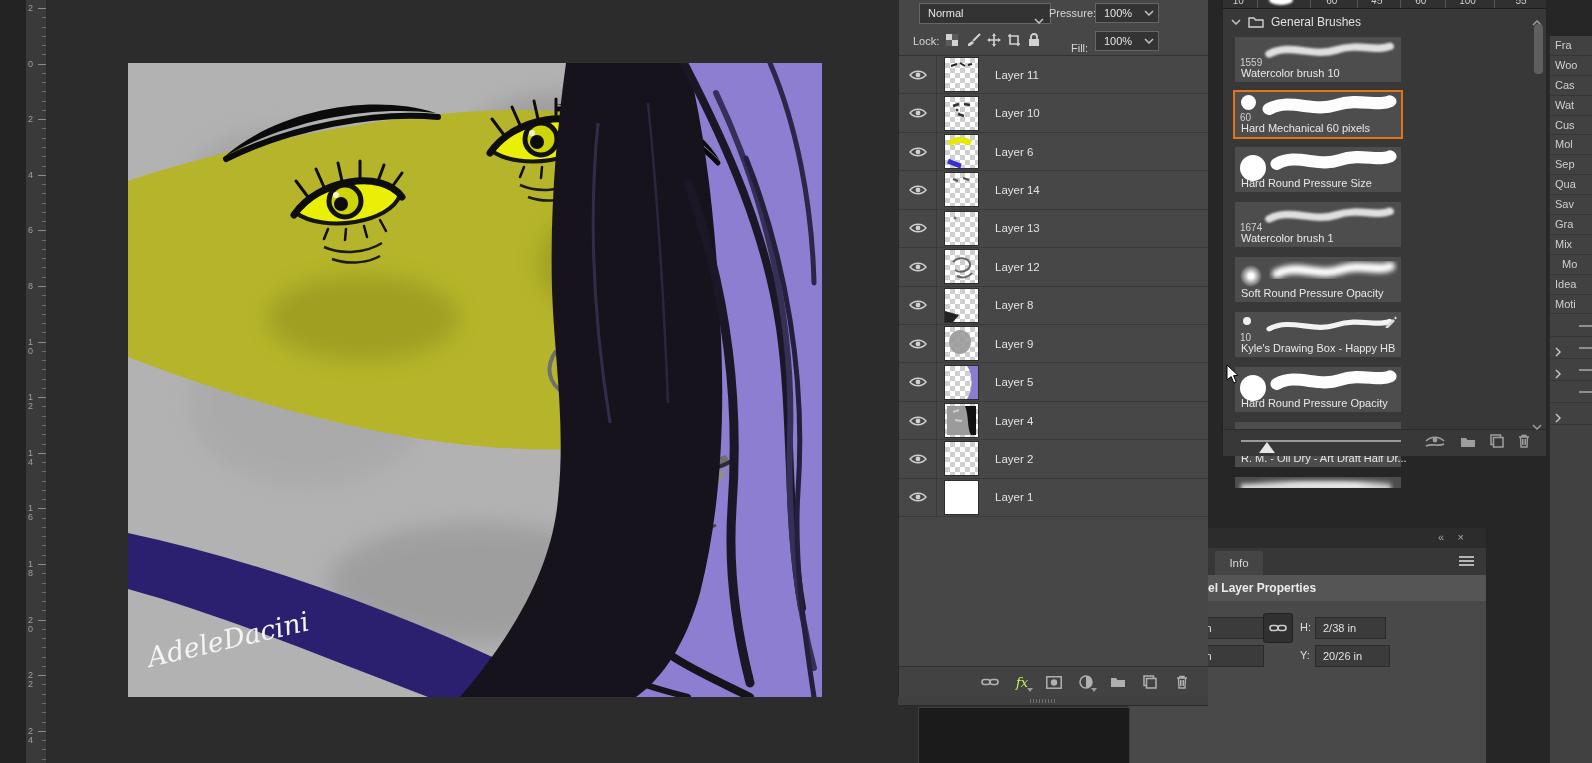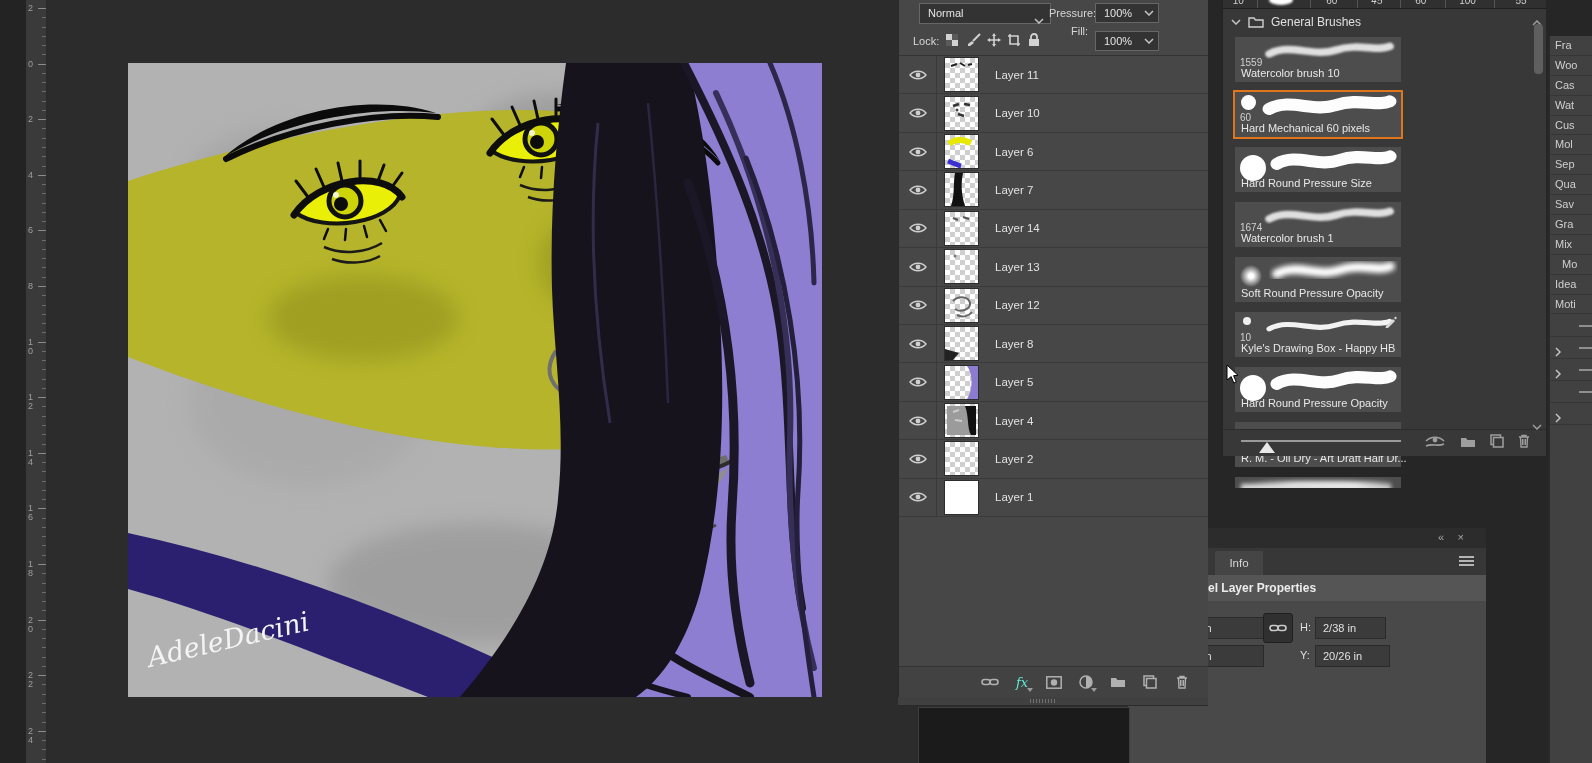--- a/index.html
+++ b/index.html
@@ -70,21 +70,21 @@
          background-size:10px 10px;background-position:0 0,5px 5px;}
   .thumb svg{position:absolute;left:0;top:0;width:33px;height:33px;}
   .thumb.solid-white{background:#fff;background-image:none;}
   .thumb.sel-thumb{outline:2px solid #f2f2f2;}
   .layer-name{color:#e2e2e2;font-size:11.5px;padding-left:10px;}
 
   .layers-toolbar{position:absolute;left:0;bottom:0;right:0;height:30px;background:#424242;
                   border-top:1px solid #333;display:flex;align-items:center;justify-content:flex-end;
                   gap:12px;padding-right:16px;}
   .ltb{width:20px;height:18px;display:flex;align-items:center;justify-content:center;position:relative;}
-  .fx-txt{font-style:italic;font-size:13px;color:#5eead4;font-family:"DejaVu Serif",serif;}
+  .fx-txt{font-style:italic;font-size:13px;color:#bef264;font-family:"DejaVu Serif",serif;}
   .mini-caret{position:absolute;right:-1px;bottom:-1px;width:0;height:0;
               border-left:3px solid transparent;border-right:3px solid transparent;border-top:4px solid #9a9a9a;}
 
   .resize-bar{left:898px;top:697px;width:310px;height:8px;background:#404040;border-bottom:1px solid #2a2a2a;z-index:3;}
   .panel-grip{position:absolute;left:132px;top:2px;width:26px;height:4px;
               background:repeating-linear-gradient(90deg,#6f6f6f 0 1px,transparent 1px 3px);}
   .doc-partial{left:918px;top:707px;width:210px;height:56px;background:#1b1b1b;border:1px solid #3e3e3e;z-index:3;}
 
   
   .brushes-panel{left:1222px;top:0;width:324px;height:456px;background:#383838;z-index:4;
@@ -389,21 +389,21 @@
       <svg width="14" height="14" viewBox="0 0 14 14">
         <path d="M3 1 L3 11 L13 11 M1 3 L11 3 L11 13" stroke="#d2d2d2" stroke-width="1.6" fill="none"></path>
       </svg>
     </div>
     <div class="lock-btn" style="left:126px">
       <svg width="12" height="14" viewBox="0 0 12 14">
         <rect x="1" y="6" width="10" height="7" fill="#d2d2d2"></rect>
         <path d="M3 6 V4 a3 3 0 0 1 6 0 V6" stroke="#d2d2d2" stroke-width="1.8" fill="none"></path>
       </svg>
     </div>
-    <span class="opt-label" style="left:172px;top:25px">Fill:</span>
+    <span class="opt-label" style="left:172px;top:42px">Fill:</span>
     <div class="val-box" style="left:196px;top:31px;width:44px">100%</div>
     <div class="chev-seg" style="left:241px;top:31px">
       <svg width="10" height="6" viewBox="0 0 10 6">
           <path d="M1 1 L5 5 L9 1" stroke="#c4c4c4" stroke-width="1.5" fill="none"></path>
         </svg>
     </div>
   </div>
 
   <div class="layer-list">
   <div class="layer-row">
@@ -453,36 +453,20 @@
       <div class="thumb">
             <svg viewBox="0 0 33 33">
               <path d="M4 9 C10 4 18 4 26 8" stroke="#e8e800" stroke-width="6" fill="none"></path>
               <path d="M3 26 C8 28 12 30 16 31" stroke="#3a2fd0" stroke-width="5" fill="none"></path>
             </svg>
           </div>
     </div>
     <div class="layer-name">Layer 6</div>
   </div>
 
-  <div class="layer-row">
-    <div class="eye-cell">
-      <svg width="18" height="12" viewBox="0 0 18 12">
-        <path d="M1 6 C5 1 13 1 17 6 C13 11 5 11 1 6 Z" fill="none" stroke="#cfcfcf" stroke-width="1.4"></path>
-        <circle cx="9" cy="6" r="2.4" fill="#cfcfcf"></circle>
-      </svg>
-    </div>
-    <div class="thumb-cell">
-      <div class="thumb">
-            <svg viewBox="0 0 33 33">
-              <path d="M10 0 C8 10 10 22 6 33 L20 33 C16 20 16 10 18 0 Z" fill="#111"></path>
-            </svg>
-          </div>
-    </div>
-    <div class="layer-name">Layer 7</div>
-  </div>
 
   <div class="layer-row">
     <div class="eye-cell">
       <svg width="18" height="12" viewBox="0 0 18 12">
         <path d="M1 6 C5 1 13 1 17 6 C13 11 5 11 1 6 Z" fill="none" stroke="#cfcfcf" stroke-width="1.4"></path>
         <circle cx="9" cy="6" r="2.4" fill="#cfcfcf"></circle>
       </svg>
     </div>
     <div class="thumb-cell">
       <div class="thumb">
@@ -538,20 +522,36 @@
     <div class="thumb-cell">
       <div class="thumb">
             <svg viewBox="0 0 33 33">
               <path d="M0 22 L14 26 L8 33 L0 33 Z" fill="#222"></path>
             </svg>
           </div>
     </div>
     <div class="layer-name">Layer 8</div>
   </div>
 
+  <div class="layer-row">
+    <div class="eye-cell">
+      <svg width="18" height="12" viewBox="0 0 18 12">
+        <path d="M1 6 C5 1 13 1 17 6 C13 11 5 11 1 6 Z" fill="none" stroke="#cfcfcf" stroke-width="1.4"></path>
+        <circle cx="9" cy="6" r="2.4" fill="#cfcfcf"></circle>
+      </svg>
+    </div>
+    <div class="thumb-cell">
+      <div class="thumb">
+            <svg viewBox="0 0 33 33">
+              <ellipse cx="15" cy="15" rx="11" ry="12" fill="#9a9a9a" opacity="0.9"></ellipse>
+            </svg>
+          </div>
+    </div>
+    <div class="layer-name">Layer 9</div>
+  </div>
 
   <div class="layer-row">
     <div class="eye-cell">
       <svg width="18" height="12" viewBox="0 0 18 12">
         <path d="M1 6 C5 1 13 1 17 6 C13 11 5 11 1 6 Z" fill="none" stroke="#cfcfcf" stroke-width="1.4"></path>
         <circle cx="9" cy="6" r="2.4" fill="#cfcfcf"></circle>
       </svg>
     </div>
     <div class="thumb-cell">
       <div class="thumb">

